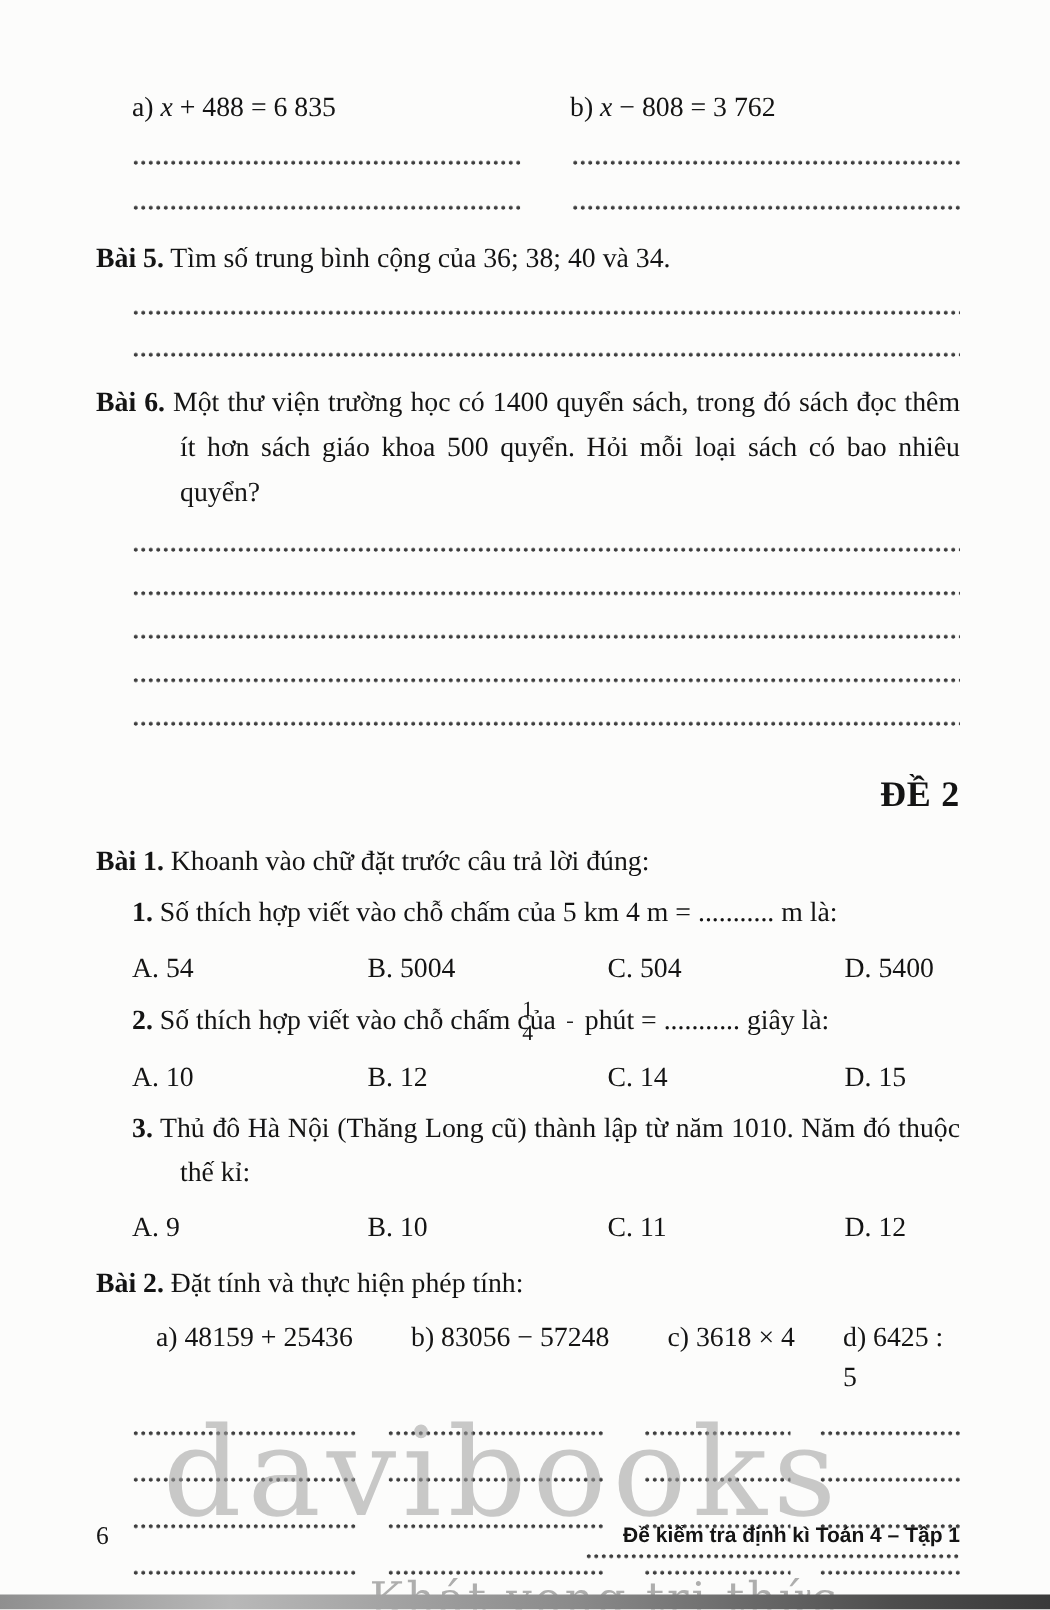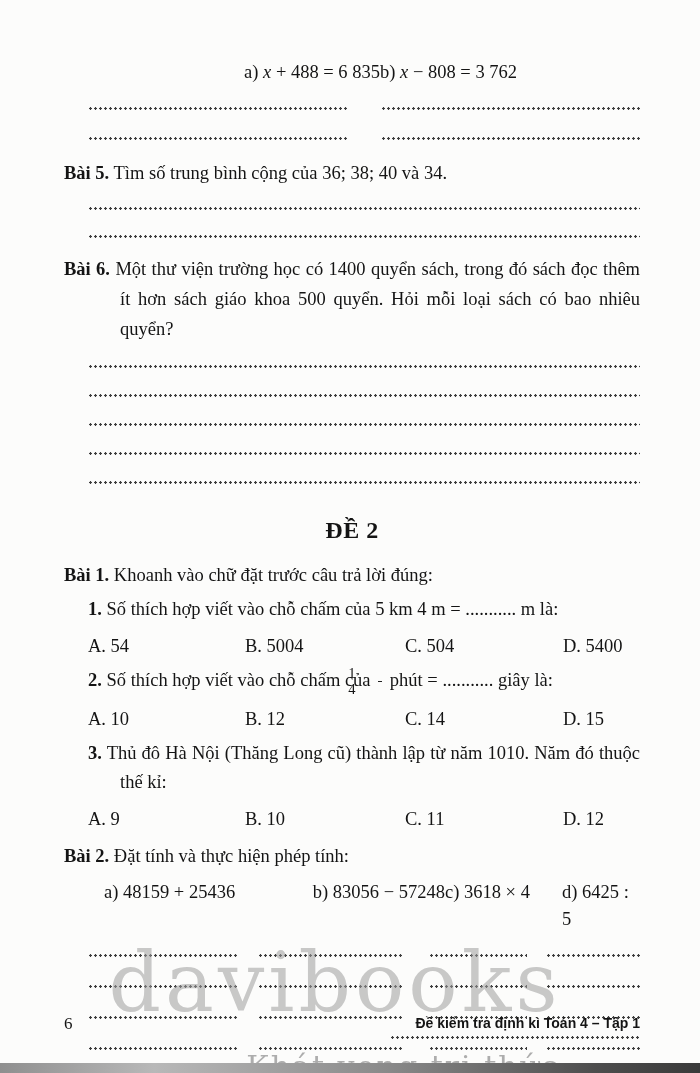--- a/index.html
+++ b/index.html
@@ -19,58 +19,58 @@
   
   .dotline {
     height:3px;
     background-image: radial-gradient(circle at 2.5px 1.5px, #3d3d3d 1.1px, rgba(0,0,0,0) 1.45px);
     background-size:5px 3px;
     background-repeat:repeat-x;
   }
 
   
   .eq-row { display:flex; margin-top:9px; line-height:27px; }
-  .eq-a { flex:0 0 316px; padding-left:24px; box-sizing:border-box;text-align:right; }
+  .eq-a { flex:0 0 316px; padding-left:24px; box-sizing:border-box; }
   .eq-b { flex:1; }
   .pair-row { display:flex; gap:34px; padding-left:24px; }
   .pair-row.first { margin-top:21px; }
   .pair-row.second { margin-top:27px; }
   .pair-row .dotline { flex:1; }
 
   
   .b5-head { margin-top:20px; line-height:27px; }
   .b5-lines .dotline { margin-left:24px; margin-top:25px; }
   .b5-lines .dotline:first-child { margin-top:20px; }
 
   
   .b6-para { margin-top:16px; line-height:30px; padding-left:56px; text-indent:-56px; text-align:justify; }
   .b6-lines .dotline { margin-left:24px; margin-top:26px; }
   .b6-lines .dotline:first-child { margin-top:21px; }
 
   
-  .de2 { margin-top:31px; text-align:center; font-weight:bold; font-size:24px; letter-spacing:0.5px; line-height:30px; }
+  .de2 { margin-top:31px; text-align:right; font-weight:bold; font-size:24px; letter-spacing:0.5px; line-height:30px; }
 
   
   .b1-head { margin-top:17px; line-height:27px; }
   .question { margin-top:6px; margin-left:24px; padding-left:32px; text-indent:-32px; text-align:justify; line-height:29px; }
   .options { display:flex; margin-left:24px; margin-top:9px; line-height:27px; }
   .opt:nth-child(1){ width:157px; }
   .opt:nth-child(2){ width:160px; }
   .opt:nth-child(3){ width:158px; }
   .opt:nth-child(4){ flex:1; }
 
   .frac { display:inline-flex; flex-direction:column; align-items:center; vertical-align:middle; line-height:1.05; font-size:14.5px; margin:0 3px; }
   .frac .num { padding:0 2px; }
   .frac .den { border-top:1.3px solid #222; padding:0 2px; }
 
   
   .b2-head { margin-top:10px; line-height:27px; }
   .b2-items { display:flex; margin-left:40px; margin-top:9px; line-height:27px; }
   .b2-items .itm:nth-child(1){ width:170px; }
-  .b2-items .itm:nth-child(2){ width:171px;text-align:right; }
+  .b2-items .itm:nth-child(2){ width:171px; }
   .b2-items .itm:nth-child(3){ width:117px; }
   .b2-items .itm:nth-child(4){ flex:1; }
   .b2-row { display:flex; margin-left:24px; margin-top:28px; }
   .b2-row.first { margin-top:21px; }
   .b2-row .dotline:nth-child(1){ flex:0 0 150px; margin-right:20px; }
   .b2-row .dotline:nth-child(2){ flex:0 0 146px; margin-right:25px; }
   .b2-row .dotline:nth-child(3){ flex:0 0 98px;  margin-right:19px; }
   .b2-row .dotline:nth-child(4){ flex:1; }
 
   

